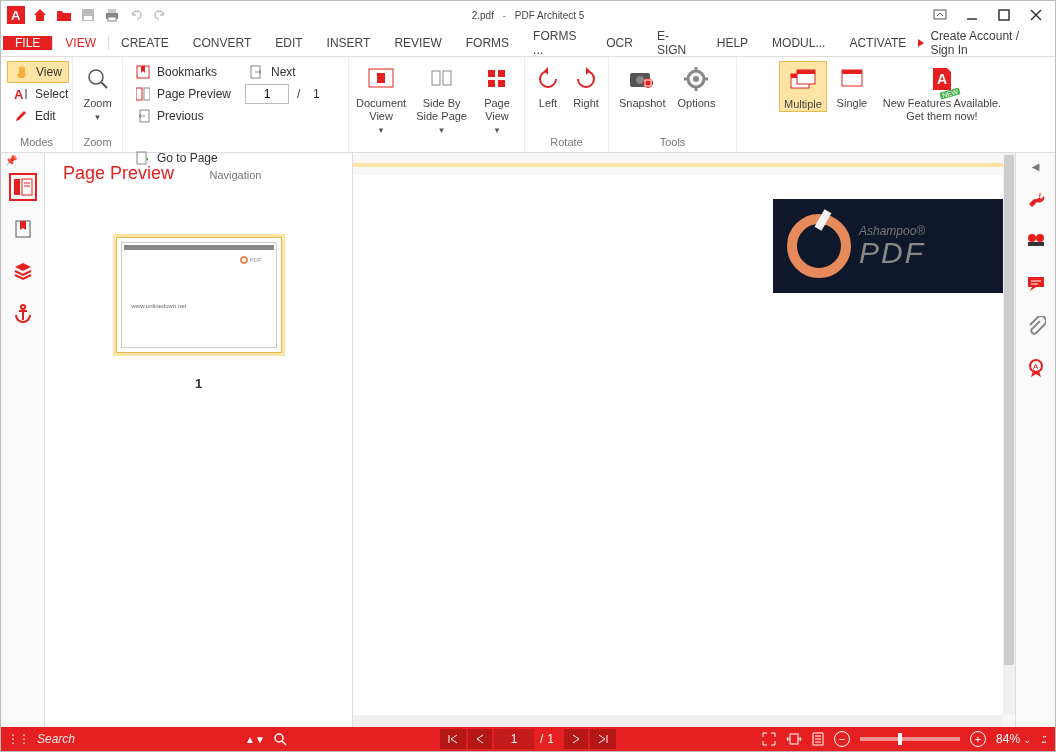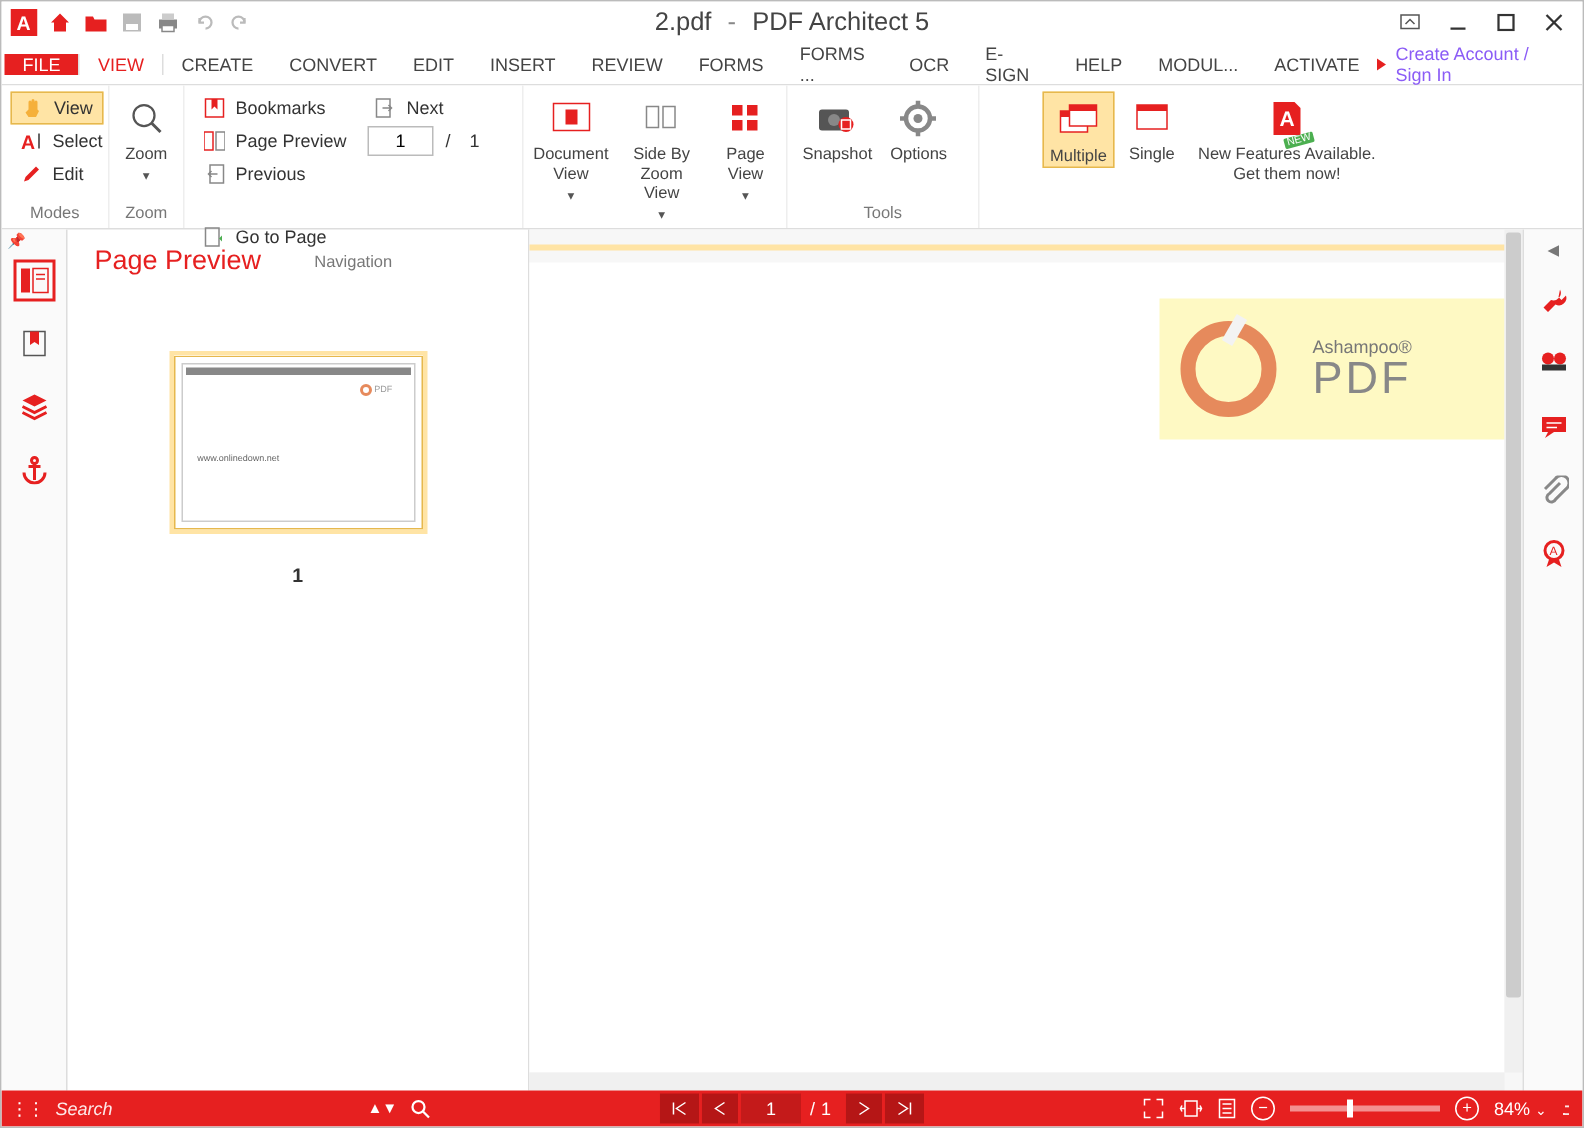--- a/index.html
+++ b/index.html
@@ -3,32 +3,32 @@
 <meta charset="utf-8">
 <style>
 * { box-sizing: border-box; margin: 0; padding: 0; font-family: "Segoe UI", Tahoma, sans-serif; }
 body { width: 1056px; height: 752px; overflow: hidden; background: #fff; font-size: 12px; color: #333; border: 1px solid #bbb; position: relative; }
 svg { display: block; }
 
 
 .titlebar { height: 28px; background: #fff; display: flex; align-items: center; position: relative; }
 .qat { display: flex; align-items: center; gap: 2px; padding-left: 4px; }
 .qat-btn { width: 22px; height: 22px; display: flex; align-items: center; justify-content: center; }
-.title-center { position: absolute; left: 0; right: 0; text-align: center; pointer-events: none; font-size: 17px; color: #444; }
+.title-center { position: absolute; left: 0; right: 0; text-align: center; pointer-events: none; font-size: 10px; color: #444; }
 .title-center .sep { color: #888; margin: 0 6px; }
 .win-btns { margin-left: auto; display: flex; gap: 2px; padding-right: 4px; }
 .win-btn { width: 30px; height: 22px; display: flex; align-items: center; justify-content: center; }
 
 
 .tabstrip { height: 28px; background: #fff; display: flex; align-items: center; border-bottom: 1px solid #ddd; padding-left: 2px; }
 .tab { padding: 0 12px; display: flex; align-items: center; font-size: 12px; color: #444; cursor: default; }
 .tab.file { background: #e62020; color: #fff; font-weight: normal; }
 .tab.active { color: #e62020; border-left: 1px solid #ddd; border-right: 1px solid #ddd; background: #fff; position: relative; }
 .tab.active::after { content: ""; position: absolute; left: 0; right: 0; bottom: -1px; height: 1px; background: #fff; }
-.tab-right { margin-left: auto; display: flex; align-items: center; padding-right: 14px; color: #8b5cf6; font-size: 12px; }
+.tab-right { margin-left: auto; display: flex; align-items: center; padding-right: 14px; color: #404040; font-size: 12px; }
 .play-red { width: 0; height: 0; border-top: 4px solid transparent; border-bottom: 4px solid transparent; border-left: 6px solid #e62020; margin-right: 6px; }
 
 
 .ribbon { height: 96px; background: #fff; border-bottom: 1px solid #ddd; display: flex; }
 .group { border-right: 1px solid #eee; display: flex; flex-direction: column; }
 .group-body { flex: 1; display: flex; align-items: flex-start; padding: 4px 6px 0 6px; gap: 4px; }
 .group-label { font-size: 11px; color: #777; text-align: center; padding-bottom: 4px; }
 
 .small-btn { height: 22px; display: flex; align-items: center; gap: 6px; padding: 0 6px; }
 .small-btn.selected { background: #ffe4a5; border: 1px solid #e6b84d; }
@@ -56,21 +56,21 @@
 .thumb-inner { position: absolute; inset: 5px; border: 1px solid #ccc; background: #fff; }
 .thumb-banner { position: absolute; top: 2px; left: 2px; right: 2px; height: 5px; background: #888; }
 .thumb-logo { position: absolute; top: 10px; right: 6px; width: 30px; height: 14px; display:flex; align-items:center; gap:2px;}
 .thumb-text { position: absolute; left: 10px; top: 60px; font-size: 6px; color: #666; }
 .thumb-num { margin-top: 20px; font-size: 13px; color: #333; font-weight: 600; }
 
 .doc-area { flex: 1; position: relative; background: #f7f7f7; }
 .doc-area .hbar { position: absolute; top: 10px; left: 0; right: 12px; height: 4px; background: #ffe4a5; }
 .page-view { position: absolute; top: 22px; left: 0; right: 12px; bottom: 12px; background: #fff; }
 .trial-banner { position: absolute; top: 0; right: 0; width: 230px; height: 24px; background: #6a6a6a; color: #fff; font-size: 11px; display: flex; align-items: center; justify-content: center; }
-.ashampoo { position: absolute; top: 24px; right: 0; width: 230px; height: 94px; background: #fef9c3; display: flex; align-items: center; gap: 24px; padding-left: 14px; }
+.ashampoo { position: absolute; top: 24px; right: 0; width: 230px; height: 94px; background: #0f172a; display: flex; align-items: center; gap: 8px; padding-left: 14px; font-style: italic; }
 .ash-logo-ring { width: 64px; height: 64px; border-radius: 50%; border: 10px solid #e68a5c; position: relative; }
 .ash-logo-ring::after { content: ""; position: absolute; left: 50%; top: -14px; width: 8px; height: 20px; background: #f3f3f3; transform: rotate(30deg); }
 .ash-text { display: flex; flex-direction: column; }
 .ash-brand { font-size: 12px; color: #777; }
 .ash-pdf { font-size: 30px; color: #888; letter-spacing: 2px; font-weight: 300; line-height: 30px; }
 
 .v-scroll { position: absolute; top: 0; right: 0; width: 12px; bottom: 12px; background: #f0f0f0; }
 .v-thumb { position: absolute; top: 2px; left: 1px; right: 1px; height: 510px; background: #ccc; border-radius: 2px; }
 .h-scroll { position: absolute; left: 0; right: 12px; bottom: 0; height: 12px; background: #f0f0f0; }
 
@@ -312,39 +312,62 @@
           <div class="blabel"><span>Document View</span></div>
           <div class="drop">▾</div>
         </div>
       <div class="big-btn">
           <div class="bico">
             <svg width="22" height="22">
               <rect x="1" y="3" width="8" height="14" fill="none" stroke="#888"></rect>
               <rect x="12" y="3" width="8" height="14" fill="none" stroke="#888"></rect>
             </svg>
           </div>
-          <div class="blabel"><span>Side By Zoom View</span></div>
+          <div class="blabel"><span>Side By Side Page</span></div>
           <div class="drop">▾</div>
         </div>
       <div class="big-btn">
           <div class="bico">
             <svg width="22" height="22">
               <rect x="2" y="2" width="7" height="7" fill="#e62020"></rect>
               <rect x="12" y="2" width="7" height="7" fill="#e62020"></rect>
               <rect x="2" y="12" width="7" height="7" fill="#e62020"></rect>
               <rect x="12" y="12" width="7" height="7" fill="#e62020"></rect>
             </svg>
           </div>
           <div class="blabel"><span>Page View</span></div>
           <div class="drop">▾</div>
         </div>
     </div>
     <div class="group-label">&nbsp;</div>
   </div>
 
+  <div class="group" style="width:84px">
+    <div class="group-body">
+      <div class="big-btn" style="min-width:34px">
+          <div class="bico">
+            <svg width="24" height="24">
+              <path d="M12 4a8 8 0 108 8" fill="none" stroke="#e62020" stroke-width="2"></path>
+              <path d="M12 0v8l-4-4z" fill="#e62020"></path>
+            </svg>
+          </div>
+          <div class="blabel">Left</div>
+        </div>
+      <div class="big-btn" style="min-width:34px">
+          <div class="bico">
+            <svg width="24" height="24">
+              <path d="M12 4a8 8 0 11-8 8" fill="none" stroke="#e62020" stroke-width="2"></path>
+              <path d="M12 0v8l4-4z" fill="#e62020"></path>
+            </svg>
+          </div>
+          <div class="blabel">Right</div>
+        </div>
+    </div>
+    <div class="group-label">Rotate</div>
+  </div>
 
   <div class="group" style="width:128px">
     <div class="group-body">
       <div class="big-btn">
           <div class="bico">
             <svg width="28" height="24">
               <rect x="2" y="6" width="20" height="14" fill="#555" rx="2"></rect>
               <circle cx="12" cy="13" r="4" fill="#888"></circle>
               <circle cx="20" cy="16" r="5" fill="#e62020"></circle>
               <rect x="17" y="13" width="6" height="6" fill="none" stroke="#fff"></rect>

